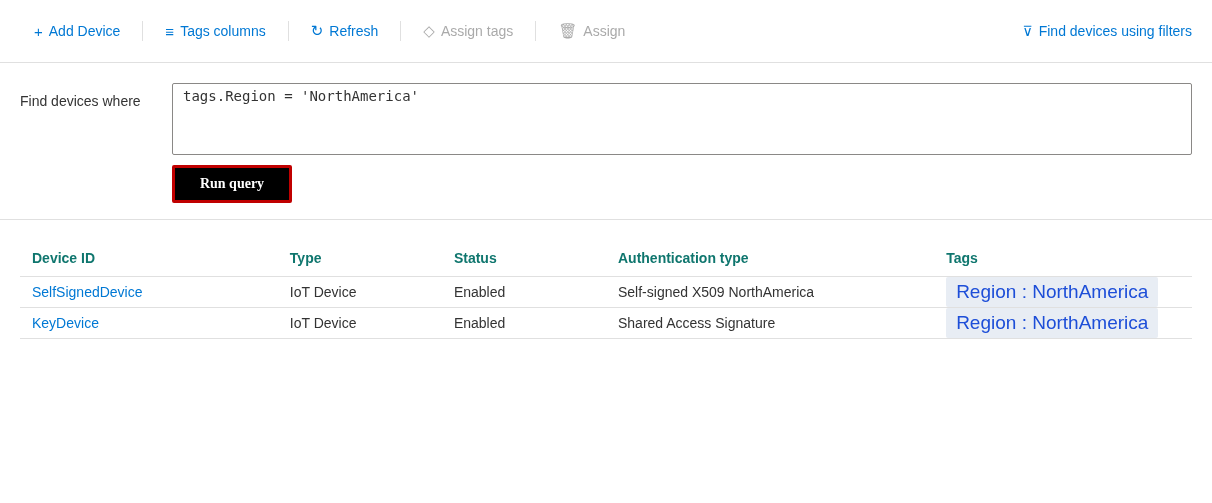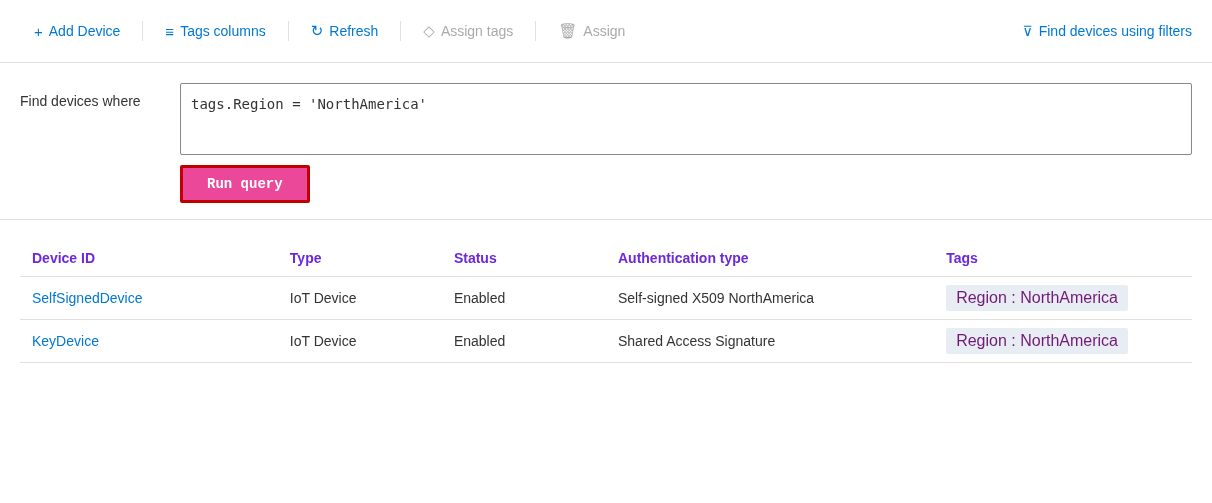--- a/index.html
+++ b/index.html
@@ -66,99 +66,99 @@
       align-items: center;
       justify-content: center;
       font-size: 15px;
     }
 
     
     .query-section {
       display: flex;
       align-items: flex-start;
       padding: 20px 20px 16px 20px;
-      gap: 20px;
+      gap: 12px;
       border-bottom: 1px solid #e0e0e0;
     }
     .query-label {
       font-size: 14px;
       color: #333;
       padding-top: 10px;
       white-space: nowrap;
       min-width: 140px;
     }
     .query-right {
       display: flex;
       flex-direction: column;
       flex: 1;
       gap: 10px;
     }
     .query-input {
       width: 100%;
       height: 72px;
       border: 1px solid #8a8886;
-      padding: 12px 10px;
+      padding: 4px 10px;
       font-size: 14px;
       font-family: 'Consolas', monospace;
       color: #333;
       resize: none;
       outline: none;
       border-radius: 2px;
     }
     .run-query-btn {
       display: inline-flex;
       align-items: center;
       justify-content: center;
-      background: #ec4899;
+      background: #000000;
       color: #fff;
       border: 3px solid #c00000;
       padding: 8px 24px;
       font-size: 14px;
       font-weight: 600;
       cursor: pointer;
       border-radius: 2px;
-      font-family: Liberation Mono, monospace;
+      font-family: Liberation Serif, serif;
       width: fit-content;
       min-width: 120px;
     }
 
     
     .table-section {
       padding: 20px 20px 0 20px;
     }
     .device-table {
       width: 100%;
       border-collapse: collapse;
     }
     .device-table th {
       text-align: left;
       font-weight: 600;
       font-size: 14px;
-      color: #6d28d9;
+      color: #0f766e;
       padding: 10px 12px;
       border-bottom: 1px solid #e0e0e0;
     }
     .device-table td {
       text-align: left;
       font-size: 14px;
       color: #333;
-      padding: 8px 12px;
+      padding: 0 12px;
       border-bottom: 1px solid #e0e0e0;
     }
     .device-link {
       color: #0078d4;
       text-decoration: none;
       cursor: pointer;
     }
     .tag-badge {
       background: #e8edf4;
-      color: #701a75;
+      color: #1d4ed8;
       padding: 4px 10px;
       border-radius: 2px;
-      font-size: 16px;
+      font-size: 19px;
       display: inline-block;
     }
 
     
     .col-device-id { width: 22%; }
     .col-type { width: 14%; }
     .col-status { width: 14%; }
     .col-auth { width: 28%; }
     .col-tags { width: 22%; }
   </style>

